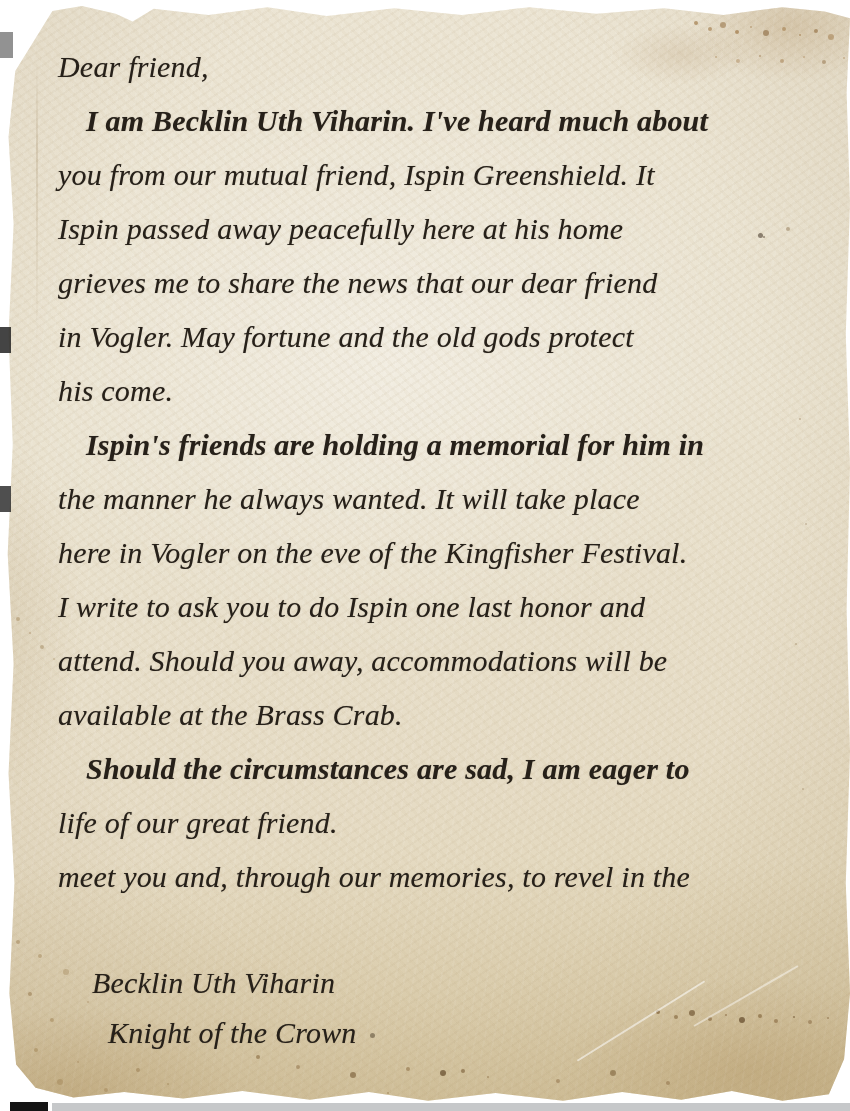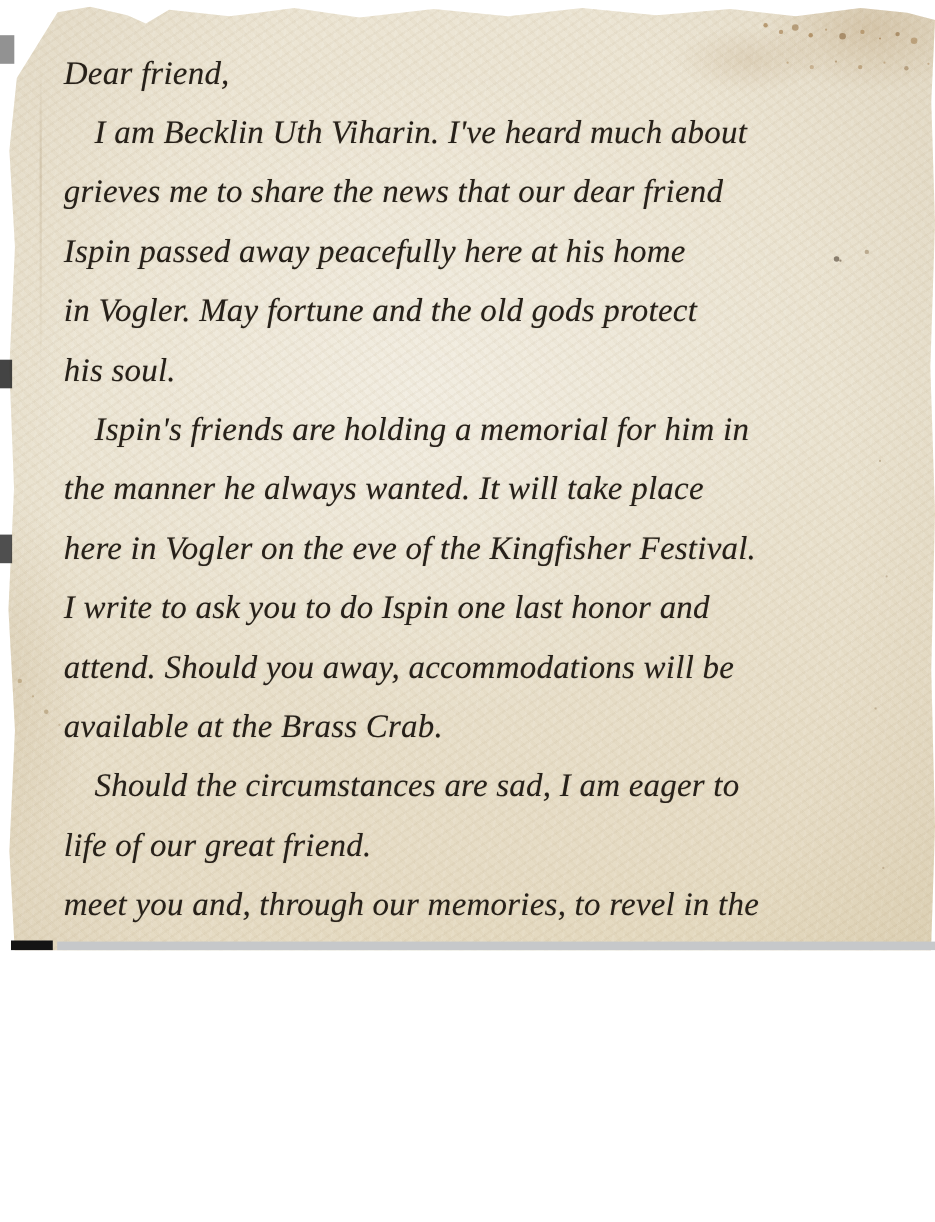--- a/index.html
+++ b/index.html
@@ -1,19 +1,19 @@
 <!DOCTYPE html>
 <html><head>
 <meta charset="utf-8">
 <style>
   html, body { margin: 0; padding: 0; background: #ffffff; }
   .canvas {
     position: relative;
     width: 850px;
-    height: 864px;
+    height: 1111px;
     background: #ffffff;
     overflow: hidden;
     font-family: "Liberation Serif", serif;
   }
   
   .paper {
     position: absolute;
     left: 6px; top: 5px;
     width: 844px; height: 1098px;
     clip-path: polygon(
@@ -128,21 +128,21 @@
     width: 770px;
     font-family: "Liberation Serif", serif;
     font-style: italic;
     font-size: 30px;
     line-height: 54px;
     color: #262019;
     text-shadow: 0 0 1px rgba(45,34,22,0.35);
     letter-spacing: 0.2px;
   }
   .line { white-space: nowrap; }
-  .indent1 { padding-left: 28px; }
+  .indent1 { padding-left: 28px; font-weight: bold; }
   .spacer { height: 54px; }
   .sig { line-height: 50px; }
   .sig-name { padding-left: 34px; white-space: nowrap; }
   .sig-title { padding-left: 50px; white-space: nowrap; }
 </style>
 </head>
 <body>
 
 <div class="canvas">
 
@@ -158,35 +158,38 @@
     <div class="speck speck-ltrail"></div>
     <div class="ink-dot-a"></div>
     <div class="ink-dot-b"></div>
     <div class="crease-v"></div>
     <div class="crease-d1"></div>
     <div class="crease-d2"></div>
 
     <div class="letter">
       <div class="line">Dear friend,</div>
       <div class="line indent1">I am Becklin Uth Viharin. I've heard much about</div>
+      <div class="line">you from our mutual friend, Ispin Greenshield. It</div>
+      <div class="line">Ispin passed away peacefully here at his home</div>
       <div class="line">grieves me to share the news that our dear friend</div>
-      <div class="line">Ispin passed away peacefully here at his home</div>
       <div class="line">in Vogler. May fortune and the old gods protect</div>
-      <div class="line">his soul.</div>
+      <div class="line">his come.</div>
       <div class="line indent1">Ispin's friends are holding a memorial for him in</div>
       <div class="line">the manner he always wanted. It will take place</div>
       <div class="line">here in Vogler on the eve of the Kingfisher Festival.</div>
       <div class="line">I write to ask you to do Ispin one last honor and</div>
       <div class="line">attend. Should you away, accommodations will be</div>
       <div class="line">available at the Brass Crab.</div>
       <div class="line indent1">Should the circumstances are sad, I am eager to</div>
       <div class="line">life of our great friend.</div>
       <div class="line">meet you and, through our memories, to revel in the</div>
       <div class="spacer"></div>
       <div class="sig">
+        <div class="sig-name">Becklin Uth Viharin</div>
+        <div class="sig-title">Knight of the Crown</div>
       </div>
     </div>
   </div>
 
   <div class="edge-gray-tl"></div>
   <div class="edge-dark-l1"></div>
   <div class="edge-dark-l2"></div>
   <div class="bottom-gray-strip"></div>
   <div class="bottom-black-mark"></div>
 

